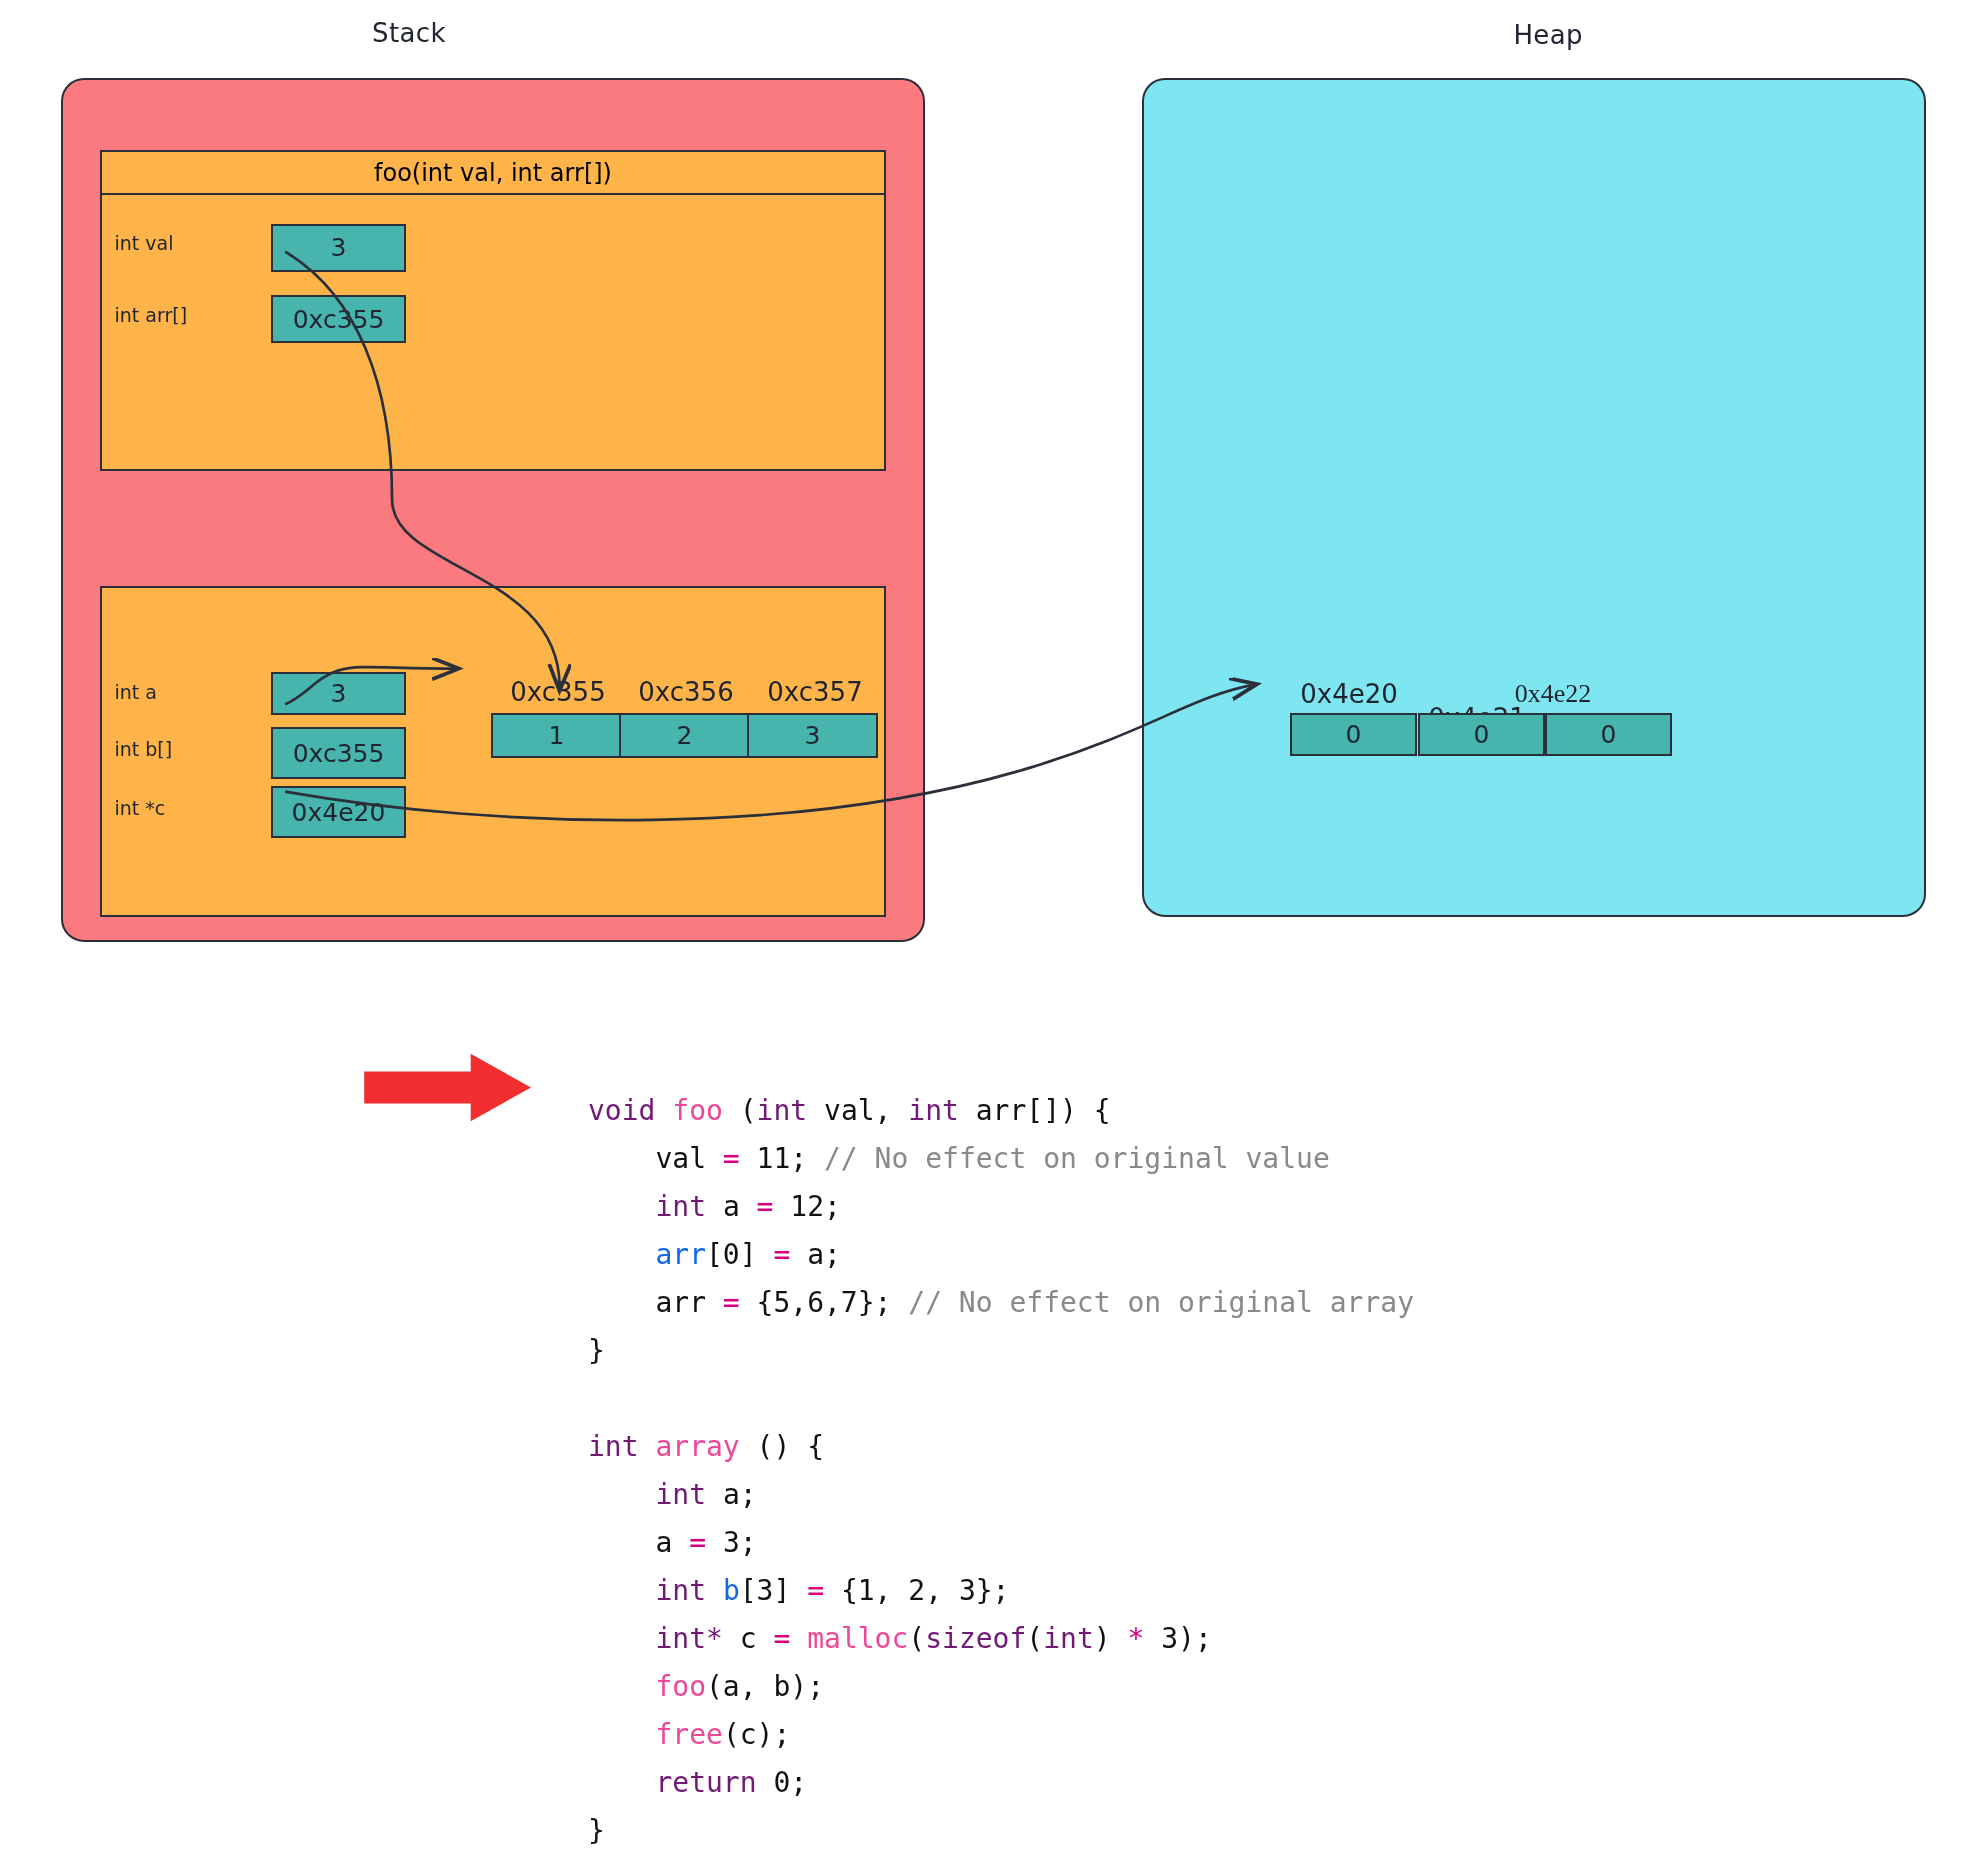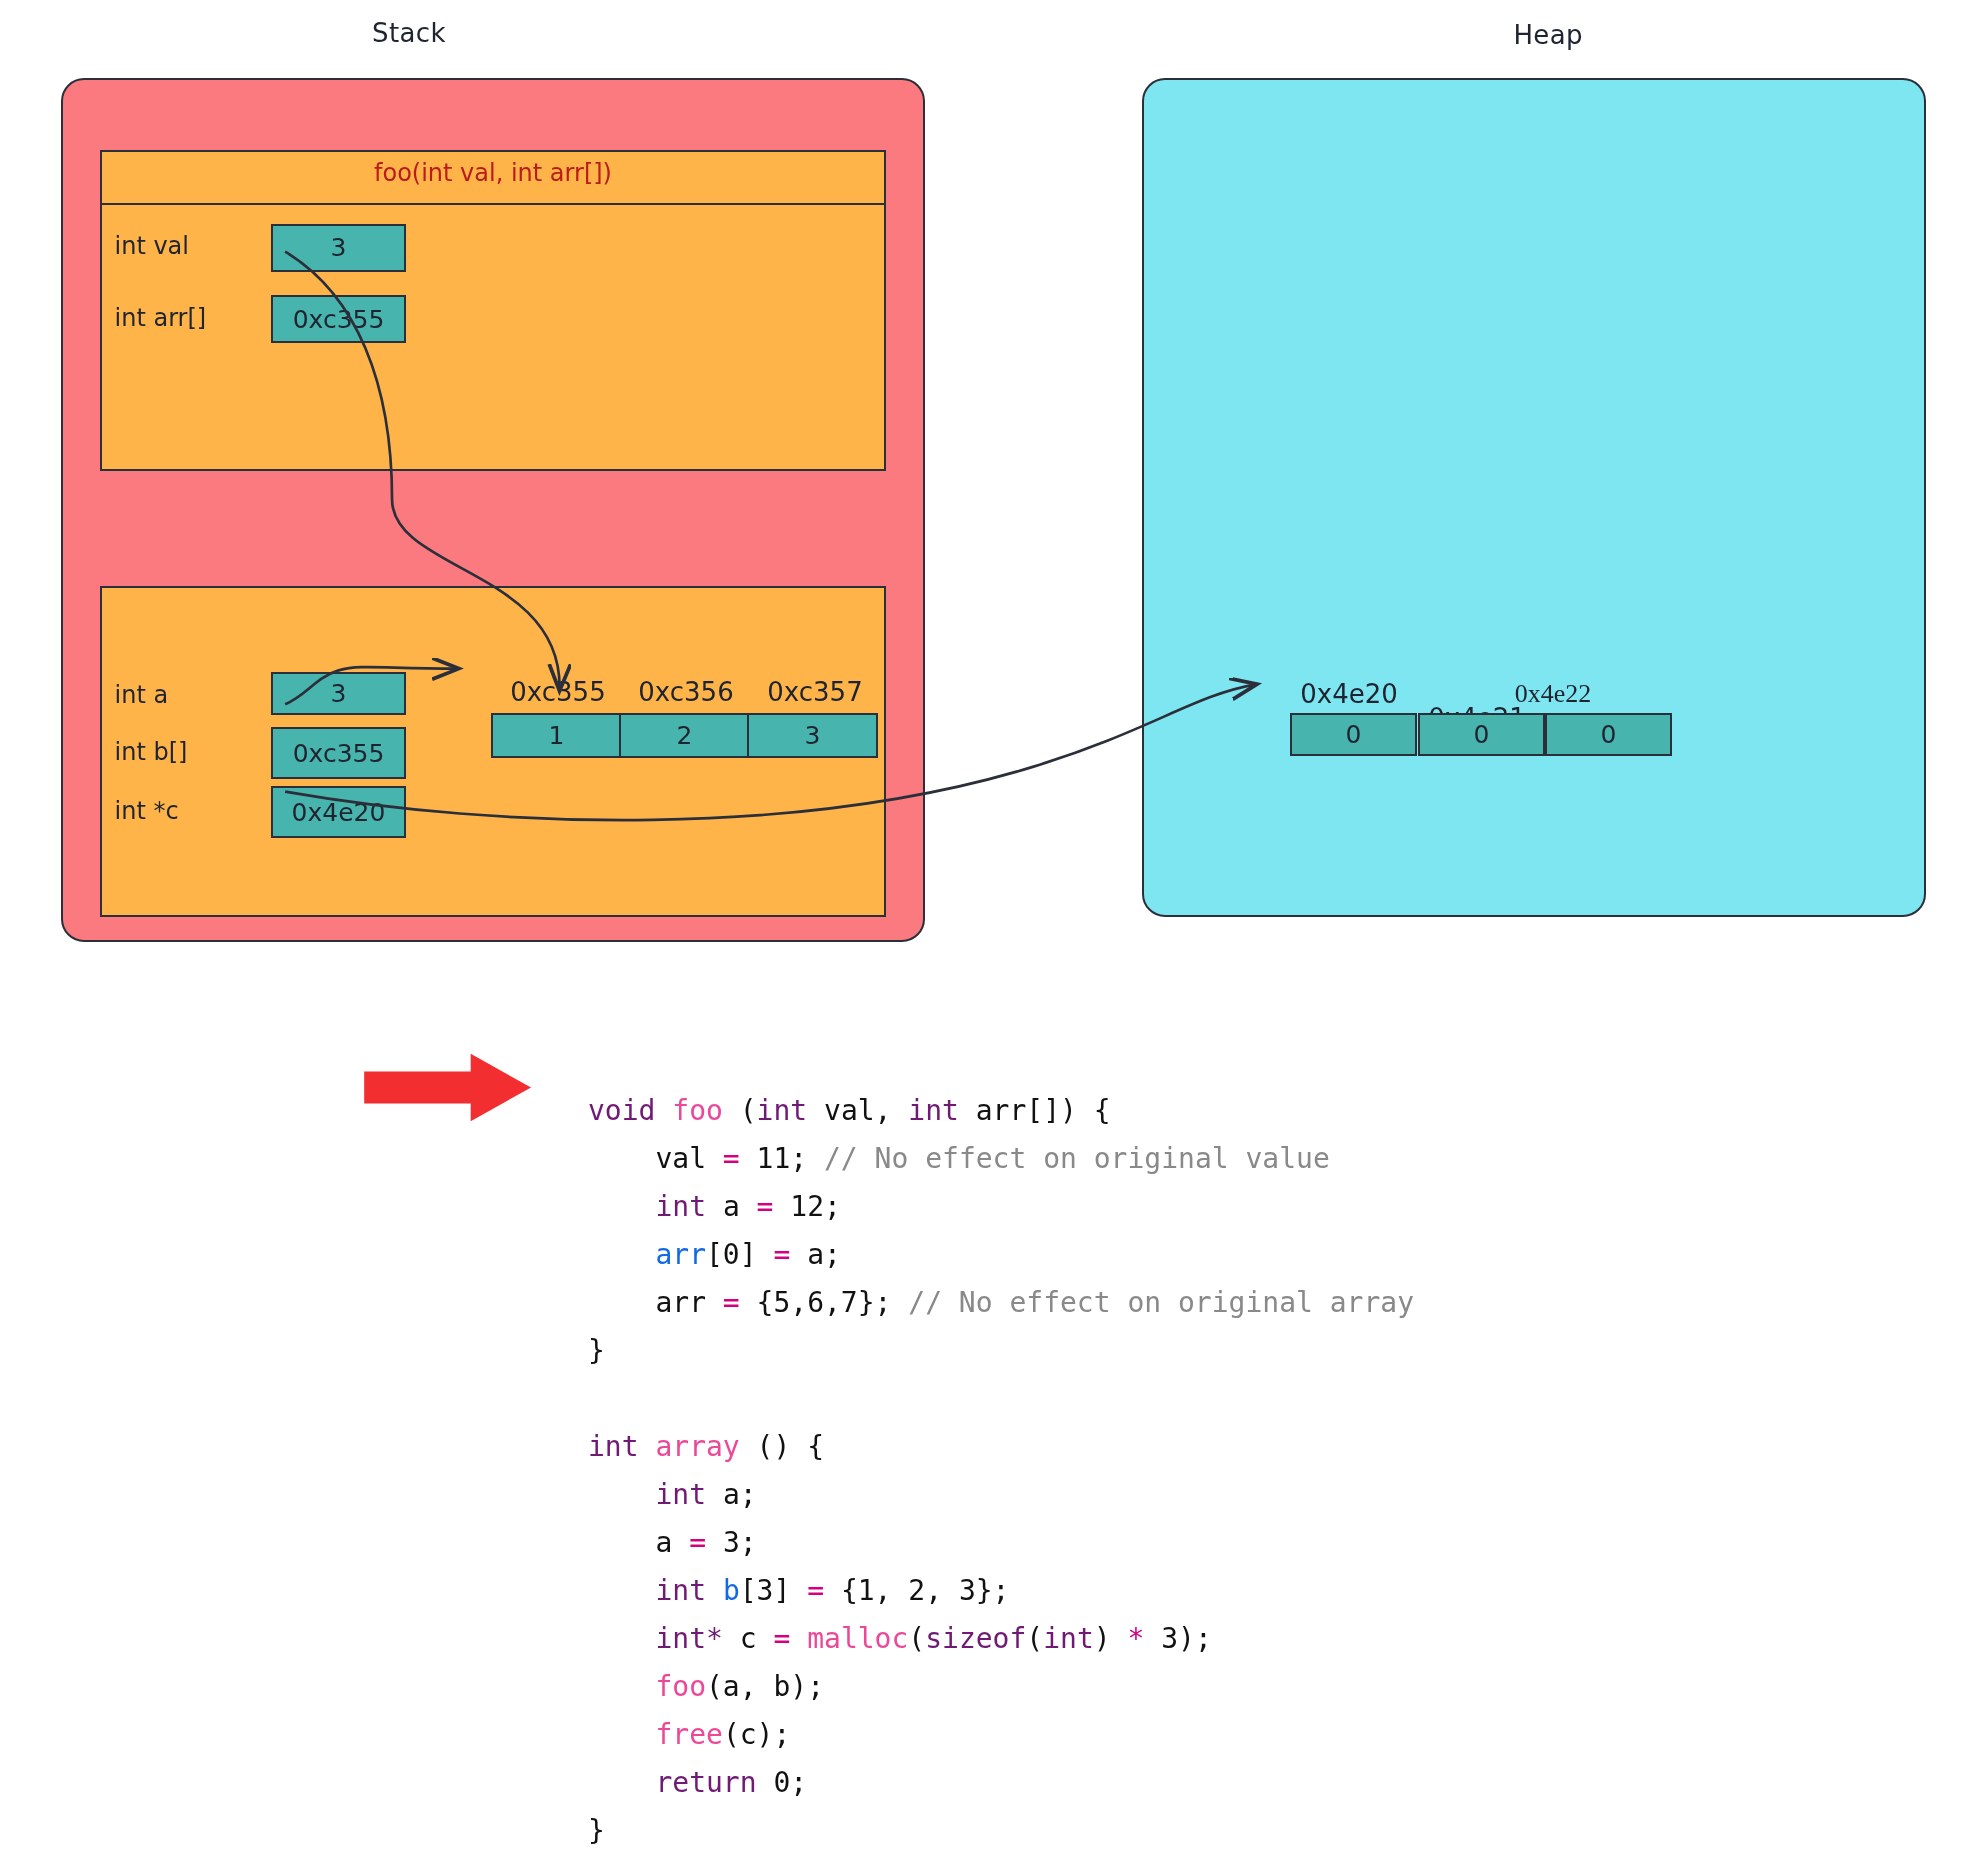--- a/index.html
+++ b/index.html
@@ -43,35 +43,35 @@
   
   .frame {
     position: absolute;
     background: #FFB44A;
     border: 2.7px solid #2b2f3a;
     box-sizing: border-box;
   }
   .frame-title {
     position: absolute;
     left: 0; right: 0; top: 0;
-    height: 53px;
+    height: 43px;
     line-height: 43px;
     text-align: center;
     font-size: 24px;
-    color: #b91c1c;
+    color: #000000;
     border-bottom: 2.7px solid #2b2f3a;
     box-sizing: border-box;
     white-space: nowrap;
   }
   .frame-body { position: absolute; left: 0; right: 0; top: 43px; bottom: 0; }
 
   
   .var-label {
     position: absolute;
-    font-size: 24px;
+    font-size: 19px;
     color: #1f2430;
     white-space: nowrap;
   }
   .cell {
     position: absolute;
     background: #47B5AD;
     border: 2.7px solid #2b2f3a;
     box-sizing: border-box;
     text-align: center;
     color: #1f2430;

